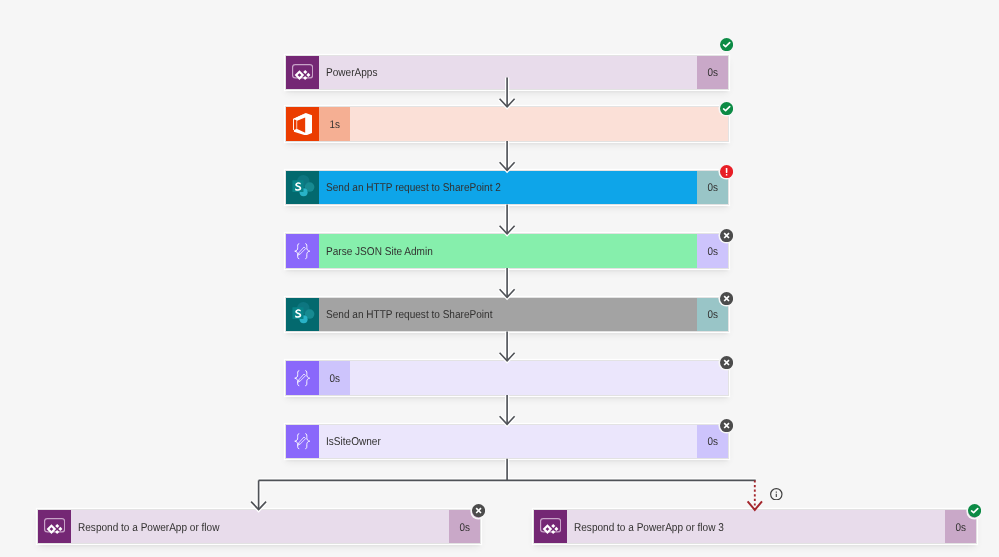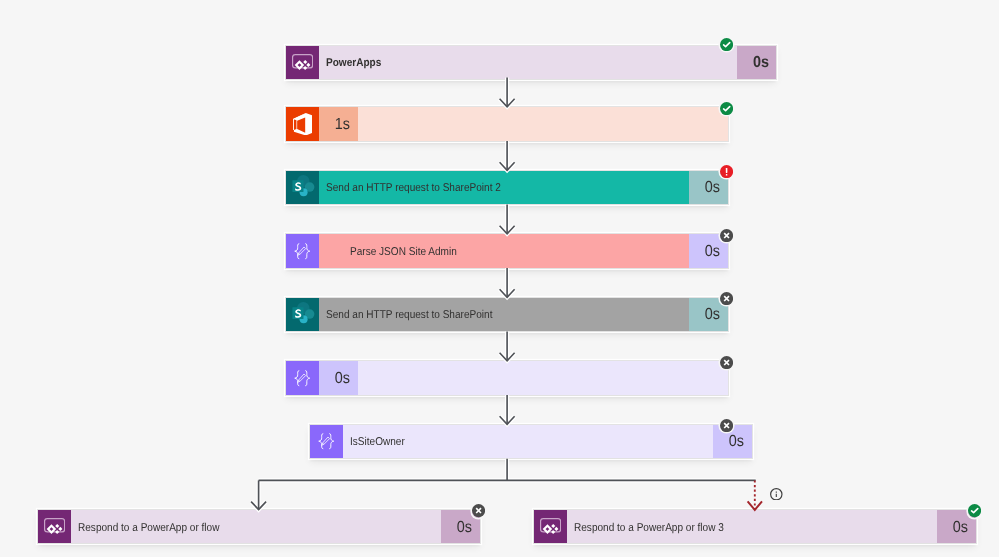--- a/index.html
+++ b/index.html
@@ -29,21 +29,21 @@
   .cardwrap{position:absolute;}
   .card-icon{width:33px;flex:0 0 33px;display:flex;align-items:center;justify-content:center;}
   .card-icon svg{width:20.5px;height:20.5px;display:block;}
   .card-icon svg.o365{width:19px;height:22.5px;}
   .card-icon svg.spo{width:24px;height:24px;}
   .card-icon svg.pwa{width:20.5px;height:20.5px;}
   .card-title{flex:1 1 auto;display:flex;align-items:center;padding-left:6.8px;
               font-size:11.4px;color:#323130;white-space:nowrap;overflow:hidden;}
   .card-title > span{display:inline-block;transform:scaleX(.883) translateY(.5px);transform-origin:left center;}
   .card-dur{width:31px;flex:0 0 31px;display:flex;align-items:center;justify-content:center;
-            font-size:16px;color:#323130;padding-left:8px;}
+            font-size:11px;color:#323130;}
   .card-dur > span{display:inline-block;transform:scaleX(.9) translateY(.5px);}
 
   
   .badge{position:absolute;width:13.2px;height:13.2px;border-radius:50%;
          box-shadow:0 0 0 1.6px #F6F6F6;}
   .badge svg{width:13.2px;height:13.2px;display:block;}
 
   
   .conn{position:absolute;pointer-events:none;}
   .cardwrap{z-index:2;}
@@ -104,21 +104,21 @@
   <span class="info-icon" style="position:absolute;left:770.2px;top:487.7px;width:12.6px;height:12.6px;">
     <svg viewBox="0 0 16 16" xmlns="http://www.w3.org/2000/svg" style="width:12.6px;height:12.6px;">
       <circle cx="8" cy="8" r="7.2" fill="none" stroke="#3E3E3E" stroke-width="1.5"></circle>
       <rect x="7.3" y="4.3" width="1.4" height="1.6" rx="0.25" fill="#3E3E3E"></rect>
       <rect x="7.3" y="7.2" width="1.4" height="4.3" rx="0.25" fill="#3E3E3E"></rect>
     </svg>
   </span>
 
   <div id="cards">
       <div class="cardwrap" style="left: 286px; top: 43.7px; width: 442px; height: 33.5px;">
-        <div class="card" style="left: 0px; top: 2px; width: 490px; background: rgb(232, 220, 235); font-weight: bold;">
+        <div class="card" style="left: 0px; top: 12px; width: 442px; background: rgb(232, 220, 235);">
           <div class="card-icon" style="background: rgb(116, 39, 116);">
             <svg viewBox="0 0 32 32" xmlns="http://www.w3.org/2000/svg" class="pwa">
       <rect x="0.86" y="4.21" width="31.38" height="20.60" rx="4.06" ry="4.06" fill="none" stroke="#C8A3C8" stroke-width="2.0"></rect>
       <path d="M11.63 15.30 L16.78 20.45 L11.63 25.60 L6.48 20.45 Z" fill="none" stroke="#ffffff" stroke-width="3.28" stroke-linejoin="miter"></path>
       <path d="M20.68 12.41 L23.88 15.61 L20.68 18.81 L17.48 15.61 Z" fill="#ffffff"></path>
       <path d="M25.52 16.94 L28.72 20.14 L25.52 23.34 L22.32 20.14 Z" fill="#ffffff"></path>
       <path d="M20.53 21.70 L23.73 24.90 L20.53 28.10 L17.33 24.90 Z" fill="#ffffff"></path>
     </svg>
           </div>
           <div class="card-title">
@@ -150,21 +150,21 @@
           </div>
         </div>
       </div>
       <div class="badge" style="left: 720.3px; top: 101.7px;">
         <svg viewBox="0 0 16 16" xmlns="http://www.w3.org/2000/svg">
       <circle cx="8" cy="8" r="7.95" fill="#0C8B45"></circle>
       <path d="M4.36 8.48 L6.79 10.55 L11.76 5.70" fill="none" stroke="#ffffff" stroke-width="2.0" stroke-linecap="round" stroke-linejoin="round"></path>
     </svg>
       </div>
       <div class="cardwrap" style="left: 286px; top: 170.7px; width: 442px; height: 33.5px;">
-        <div class="card" style="left: 0px; top: 0px; width: 442px; background: #14b8a6;">
+        <div class="card" style="left: 0px; top: 0px; width: 442px; background: #0ea5e9;">
           <div class="card-icon" style="background: rgb(3, 105, 110);">
             <svg viewBox="0 0 32 32" xmlns="http://www.w3.org/2000/svg" class="spo">
       <circle cx="16.40" cy="8.33" r="8.27" fill="#0D7680"></circle>
       <circle cx="24.80" cy="16.07" r="6.40" fill="#178A91"></circle>
       <circle cx="16.80" cy="23.13" r="5.33" fill="#28B2C6"></circle>
       <rect x="1.87" y="6.87" width="14.80" height="15.87" rx="0.6" fill="#088388"></rect>
       <path d="M12.9 10.6 C11.6 9.7 9.8 9.4 8.3 9.9 C6.7 10.4 5.6 11.7 5.65 13.1
                C5.7 14.6 6.95 15.45 8.9 16.15 C10.6 16.75 11.35 17.1 11.35 17.8
                C11.35 18.55 10.45 19.0 9.25 19.0 C7.85 19.0 6.5 18.5 5.55 17.8
                L5.55 20.3 C6.7 20.9 8.1 21.15 9.45 21.1 C11.95 21.05 13.7 19.65
@@ -182,21 +182,21 @@
         </div>
       </div>
       <div class="badge" style="left: 720.3px; top: 165.2px;">
         <svg viewBox="0 0 16 16" xmlns="http://www.w3.org/2000/svg">
       <circle cx="8" cy="8" r="7.95" fill="#E81E26"></circle>
       <rect x="7.05" y="3.7" width="1.9" height="5.95" rx="0.5" fill="#ffffff"></rect>
       <rect x="7.05" y="10.9" width="1.9" height="1.9" rx="0.5" fill="#ffffff"></rect>
     </svg>
       </div>
       <div class="cardwrap" style="left: 286px; top: 234.2px; width: 442px; height: 33.5px;">
-        <div class="card" style="left: 0px; top: 0px; width: 442px; background: #fca5a5; gap: 24px;">
+        <div class="card" style="left: 0px; top: 0px; width: 442px; background: #86efac;">
           <div class="card-icon" style="background: rgb(138, 104, 251);">
             <svg viewBox="0 0 32 32" xmlns="http://www.w3.org/2000/svg">
       <path d="M10.7 4.1 C8.2 4.5 8.9 7.6 8.9 10.3 C8.9 13.4 7.9 15.3 4.3 15.9
                C7.9 16.5 8.9 18.4 8.9 21.5 C8.9 24.2 8.2 27.3 10.7 27.7" fill="none" stroke="#ffffff" stroke-width="1.45" stroke-linecap="round"></path>
       <path d="M21.3 4.1 C23.8 4.5 23.1 7.6 23.1 10.3 C23.1 13.4 24.1 15.3 27.7 15.9
                C24.1 16.5 23.1 18.4 23.1 21.5 C23.1 24.2 23.8 27.3 21.3 27.7" fill="none" stroke="#ffffff" stroke-width="1.45" stroke-linecap="round"></path>
       <path d="M18.7 9.4 L21.2 11.9 L12.3 20.8 L8.9 22.2 L10.3 18.8 Z" fill="none" stroke="#ffffff" stroke-width="1.2" stroke-linejoin="round"></path>
       <path d="M10.3 18.8 L12.3 20.8" fill="none" stroke="#ffffff" stroke-width="0.9"></path>
     </svg>
           </div>
@@ -262,21 +262,21 @@
           </div>
         </div>
       </div>
       <div class="badge" style="left: 720.3px; top: 355.7px;">
         <svg viewBox="0 0 16 16" xmlns="http://www.w3.org/2000/svg">
       <circle cx="8" cy="8" r="7.95" fill="#4C4C4C"></circle>
       <path d="M5.1 5.1 L10.9 10.9 M10.9 5.1 L5.1 10.9" stroke="#ffffff" stroke-width="2.0" stroke-linecap="butt"></path>
     </svg>
       </div>
       <div class="cardwrap" style="left: 286px; top: 424.7px; width: 442px; height: 33.5px;">
-        <div class="card" style="left: 0px; top: 0px; width: 442px; background: rgb(235, 230, 252); margin-left: 24px;">
+        <div class="card" style="left: 0px; top: 0px; width: 442px; background: rgb(235, 230, 252);">
           <div class="card-icon" style="background: rgb(138, 104, 251);">
             <svg viewBox="0 0 32 32" xmlns="http://www.w3.org/2000/svg">
       <path d="M10.7 4.1 C8.2 4.5 8.9 7.6 8.9 10.3 C8.9 13.4 7.9 15.3 4.3 15.9
                C7.9 16.5 8.9 18.4 8.9 21.5 C8.9 24.2 8.2 27.3 10.7 27.7" fill="none" stroke="#ffffff" stroke-width="1.45" stroke-linecap="round"></path>
       <path d="M21.3 4.1 C23.8 4.5 23.1 7.6 23.1 10.3 C23.1 13.4 24.1 15.3 27.7 15.9
                C24.1 16.5 23.1 18.4 23.1 21.5 C23.1 24.2 23.8 27.3 21.3 27.7" fill="none" stroke="#ffffff" stroke-width="1.45" stroke-linecap="round"></path>
       <path d="M18.7 9.4 L21.2 11.9 L12.3 20.8 L8.9 22.2 L10.3 18.8 Z" fill="none" stroke="#ffffff" stroke-width="1.2" stroke-linejoin="round"></path>
       <path d="M10.3 18.8 L12.3 20.8" fill="none" stroke="#ffffff" stroke-width="0.9"></path>
     </svg>
           </div>

